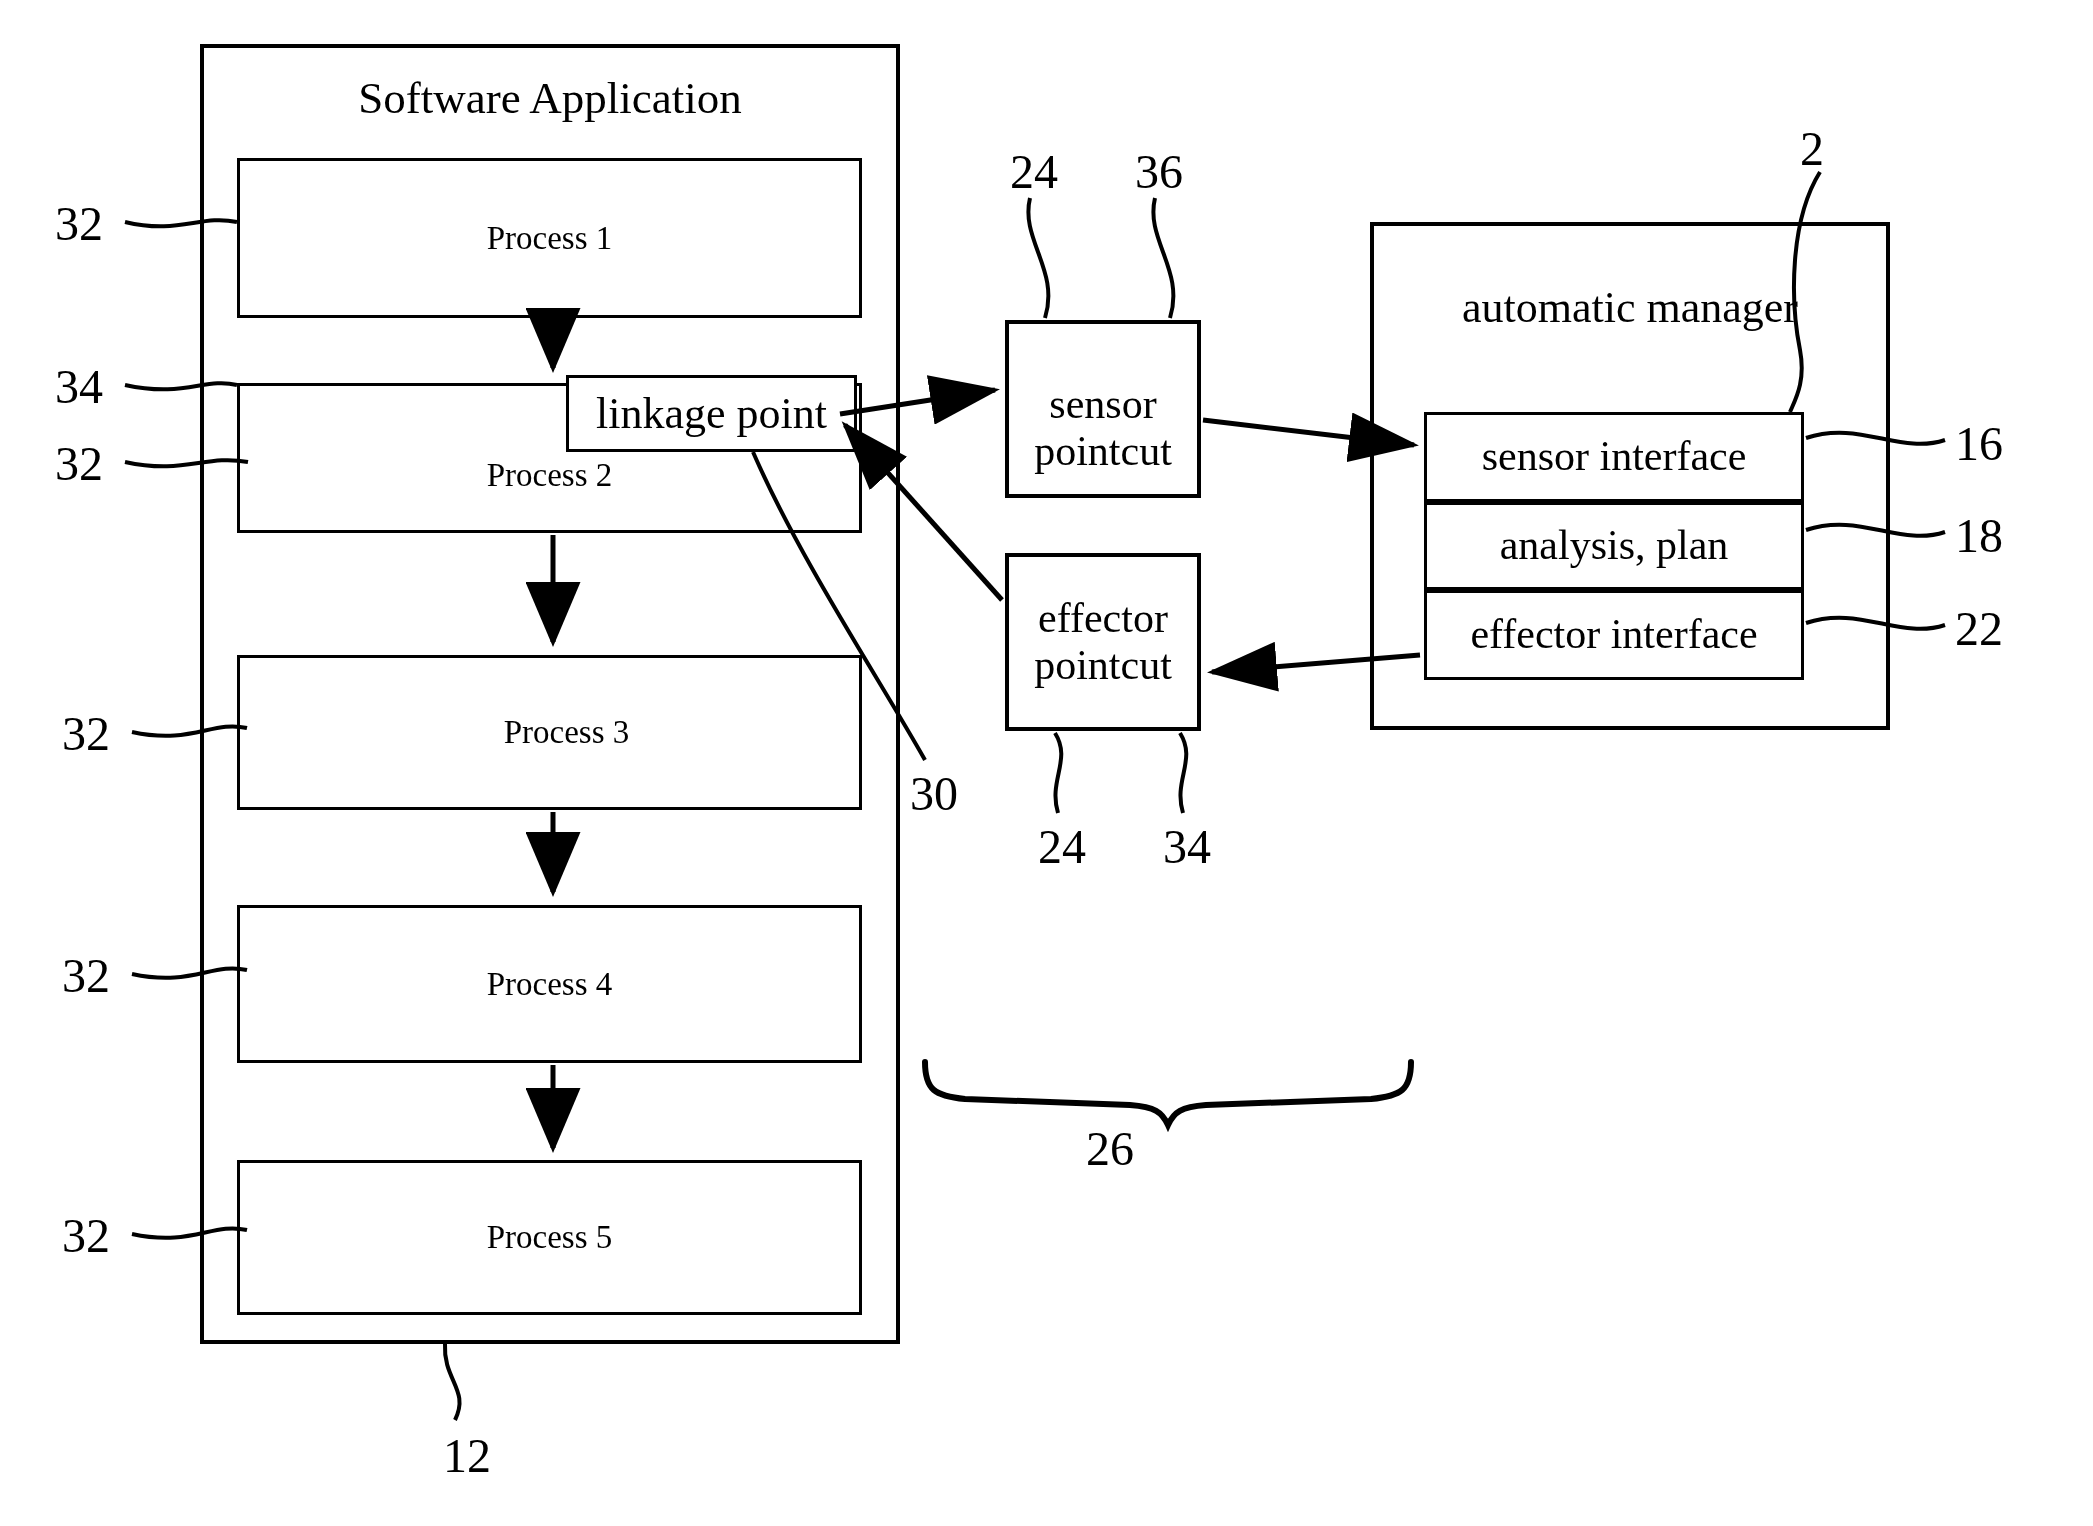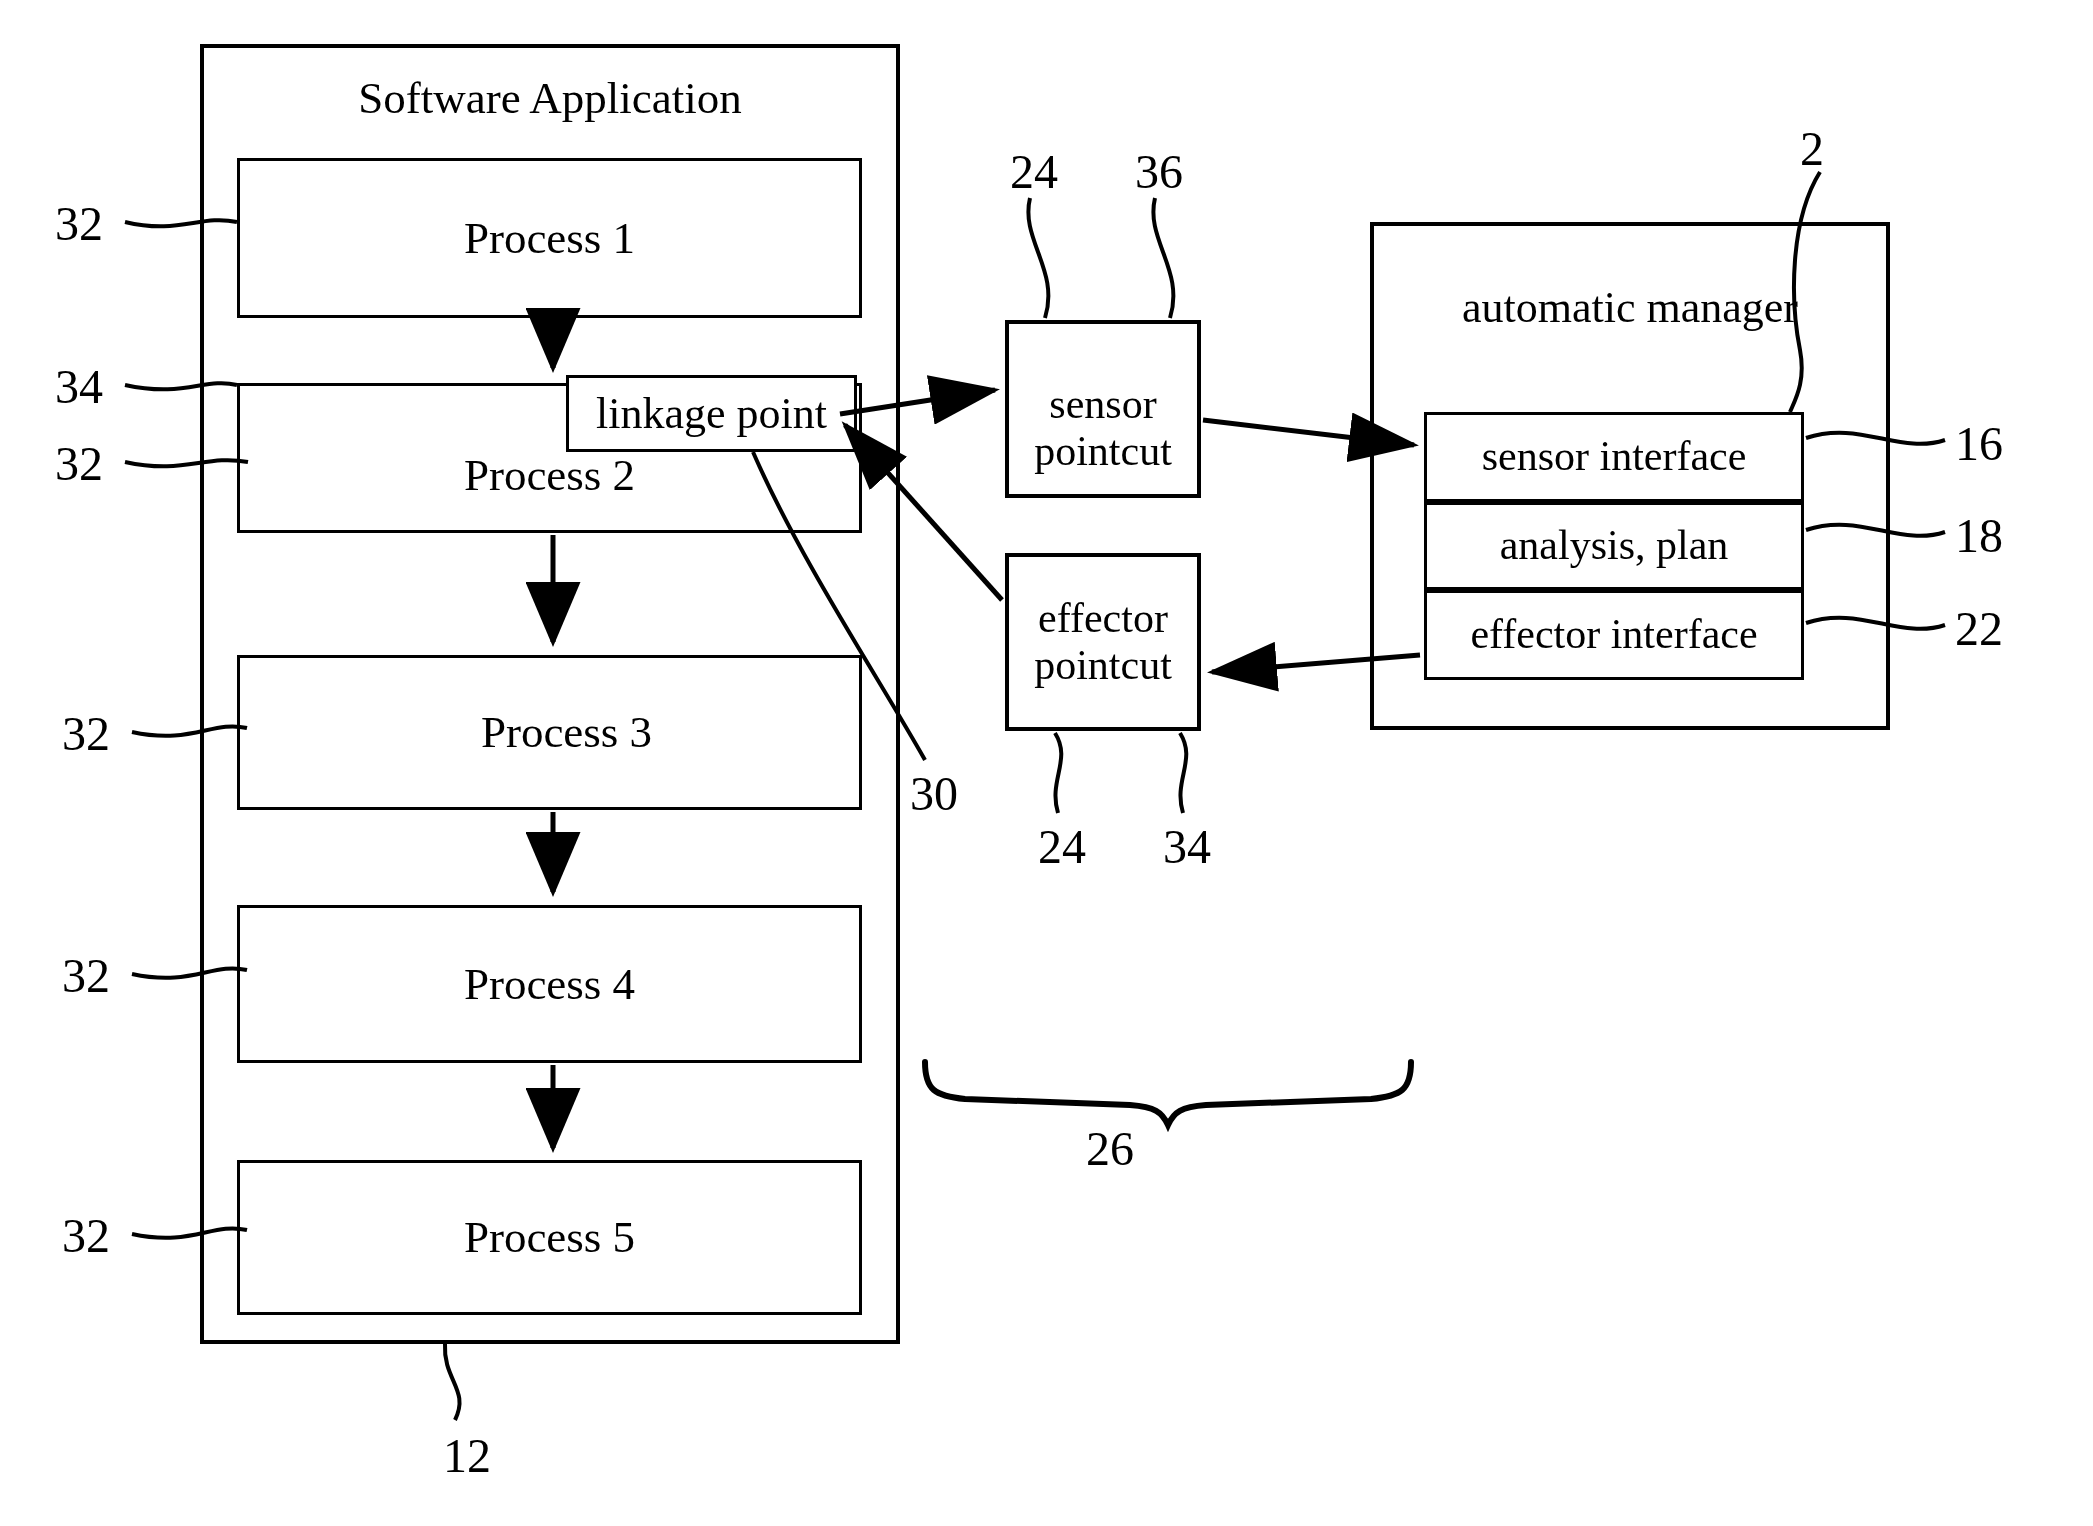--- a/index.html
+++ b/index.html
@@ -39,21 +39,21 @@
     box-sizing: border-box;
     display: flex;
     align-items: center;
     justify-content: center;
     text-align: center;
     white-space: pre-line;
     line-height: 1.12;
   }
   
   .t-title   { font-size: 45px; }
-  .t-proc    { font-size: 45px; text-align: center; }
+  .t-proc    { font-size: 33px; text-align: center; }
   .t-link    { font-size: 44px; }
   .t-pointcut{ font-size: 42px; }
   .t-mgr     { font-size: 44px; }
   .t-iface   { font-size: 42px; }
 
   .ref {
     position: absolute;
     white-space: nowrap;
     font-size: 48px;
     line-height: 1;

